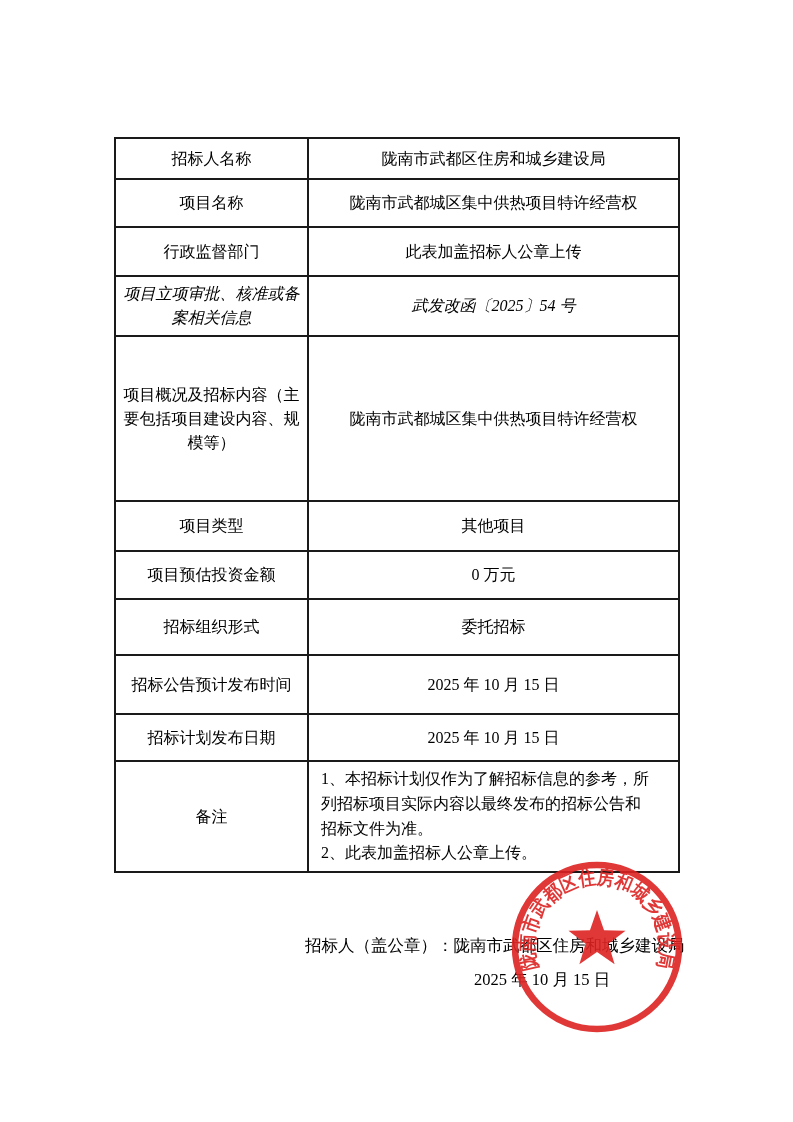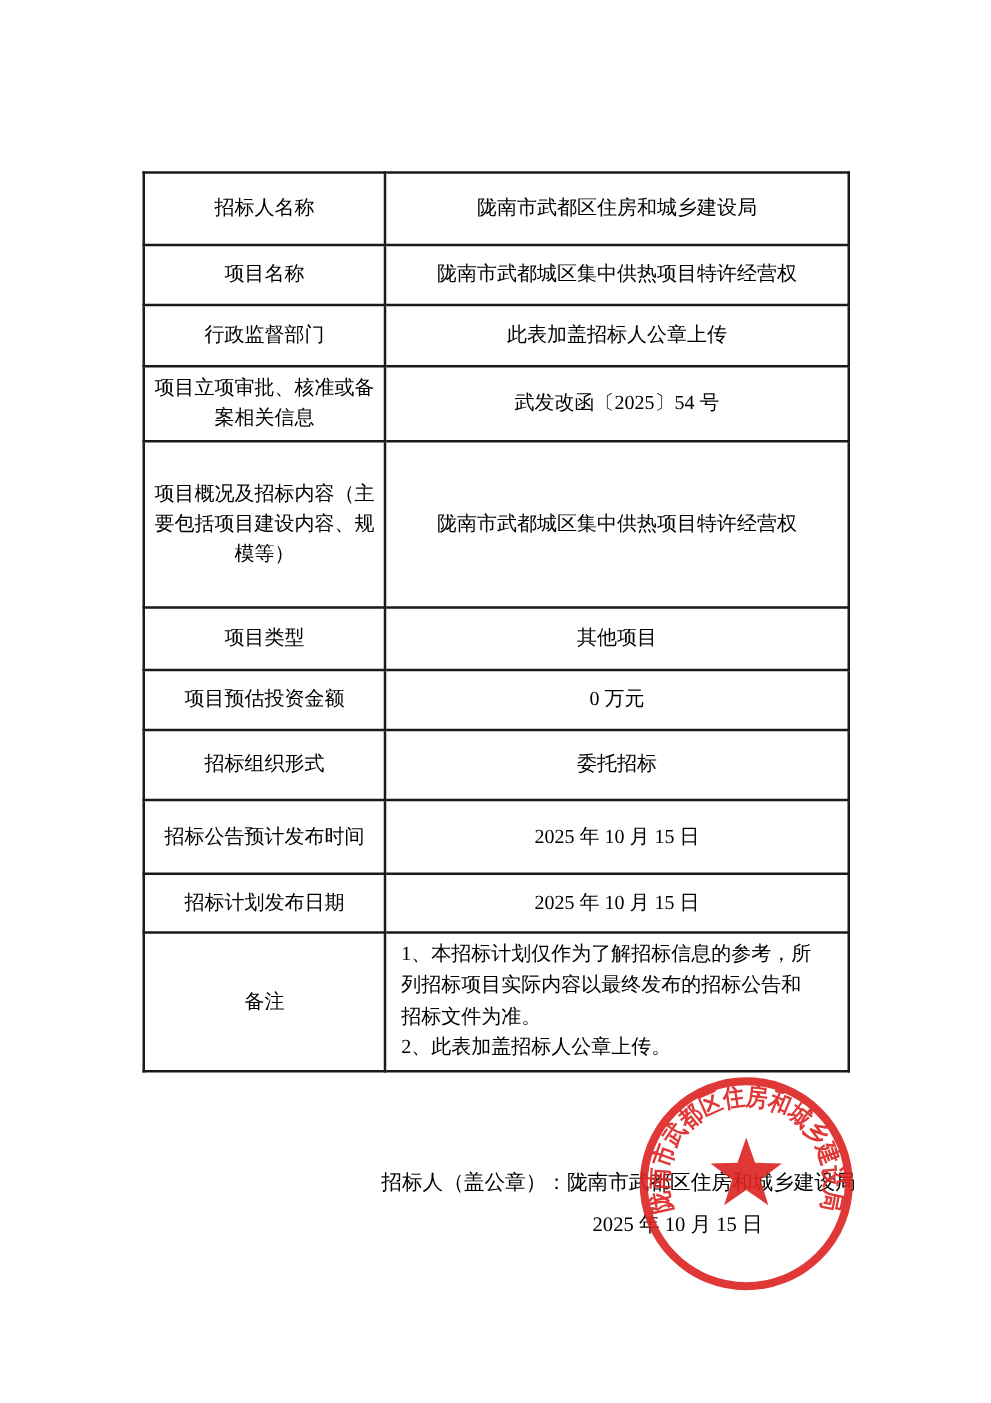--- a/index.html
+++ b/index.html
@@ -44,25 +44,25 @@
   }
   td.cell-value {
     text-align: center;
     padding: 4px 10px;
   }
   td.cell-value.align-left {
     text-align: left;
     padding: 5px 28px 5px 12px;
     line-height: 1.55;
   }
-  tr.rh-a  { height: 58px; }
+  tr.rh-a  { height: 41px; }
   tr.rh-b  { height: 48px; }
   tr.rh-c  { height: 49px; }
-  tr.rh-d  { height: 60px; }
-  tr.rh-e  { height: 133px; }
+  tr.rh-d  { height: 60px; font-style: italic; }
+  tr.rh-e  { height: 165px; }
   tr.rh-f  { height: 50px; }
   tr.rh-g  { height: 48px; }
   tr.rh-h  { height: 56px; }
   tr.rh-i  { height: 50px; }
   tr.rh-j  { height: 59px; }
   tr.rh-k  { height: 47px; }
   tr.rh-l  { height: 100px; }
   .footer-signer {
     position: absolute;
     left: 305px;

